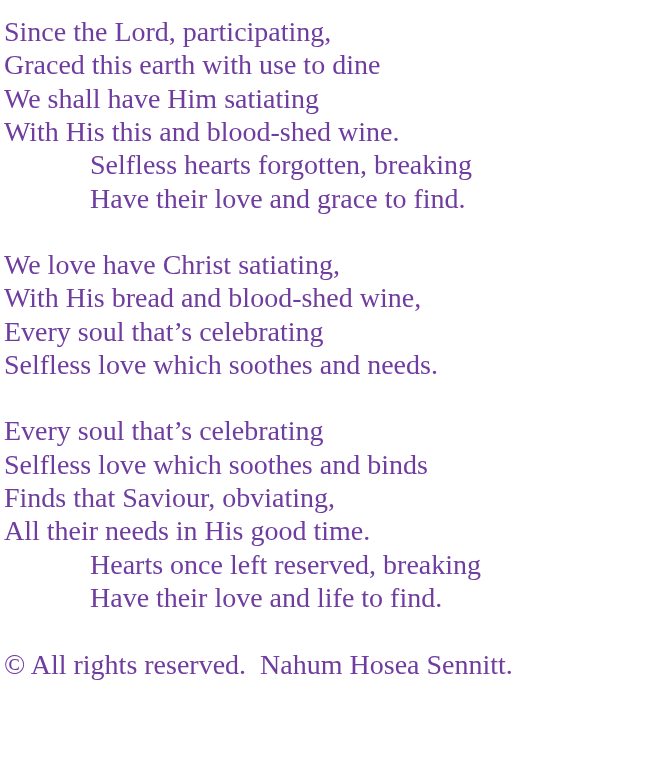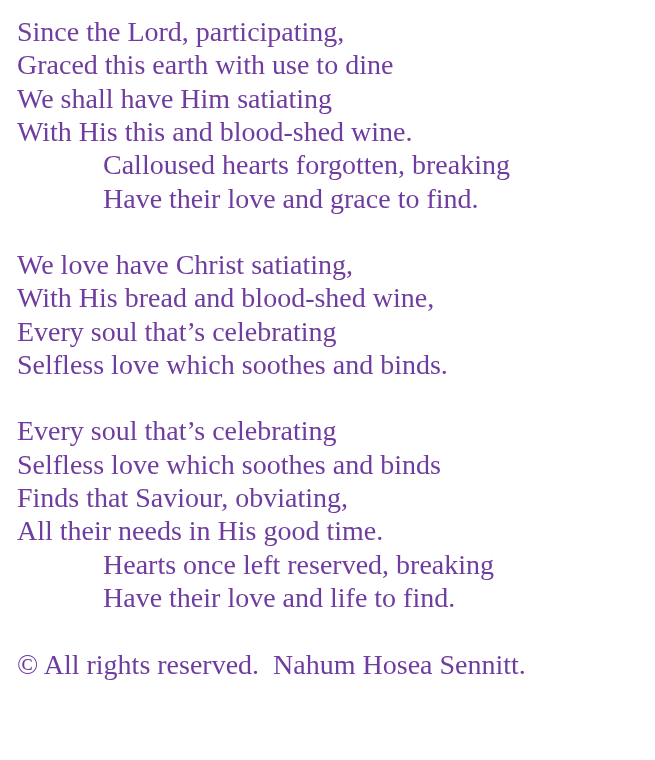--- a/index.html
+++ b/index.html
@@ -9,21 +9,21 @@
     }
     body {
       width: 655px;
       height: 760px;
       overflow: hidden;
     }
     .page {
       box-sizing: border-box;
       width: 655px;
       height: 760px;
-      padding: 15px 10px 0 17px;
+      padding: 15px 10px 0 4px;
       font-family: "Liberation Serif", "DejaVu Serif", serif;
       font-size: 28px;
       line-height: 33.35px;
       color: #6f3c9f;
     }
     .stanza {
       margin: 0 0 33px 0;
     }
     .line {
       white-space: pre-wrap;
@@ -38,29 +38,29 @@
 </head>
 <body>
 
 <div class="page" style="color: rgb(111, 60, 159); background: rgb(255, 255, 255);">
 
   <div class="stanza">
     <div class="line">Since the Lord, participating,</div>
     <div class="line">Graced this earth with use to dine</div>
     <div class="line">We shall have Him satiating</div>
     <div class="line">With His this and blood-shed wine.</div>
-    <div class="line indent">Calloused hearts forgotten, breaking</div>
+    <div class="line indent">Selfless hearts forgotten, breaking</div>
     <div class="line indent">Have their love and grace to find.</div>
   </div>
 
   <div class="stanza">
     <div class="line">We love have Christ satiating,</div>
     <div class="line">With His bread and blood-shed wine,</div>
     <div class="line">Every soul that’s celebrating</div>
-    <div class="line">Selfless love which soothes and binds.</div>
+    <div class="line">Selfless love which soothes and needs.</div>
   </div>
 
   <div class="stanza">
     <div class="line">Every soul that’s celebrating</div>
     <div class="line">Selfless love which soothes and binds</div>
     <div class="line">Finds that Saviour, obviating,</div>
     <div class="line">All their needs in His good time.</div>
     <div class="line indent">Hearts once left reserved, breaking</div>
     <div class="line indent">Have their love and life to find.</div>
   </div>

